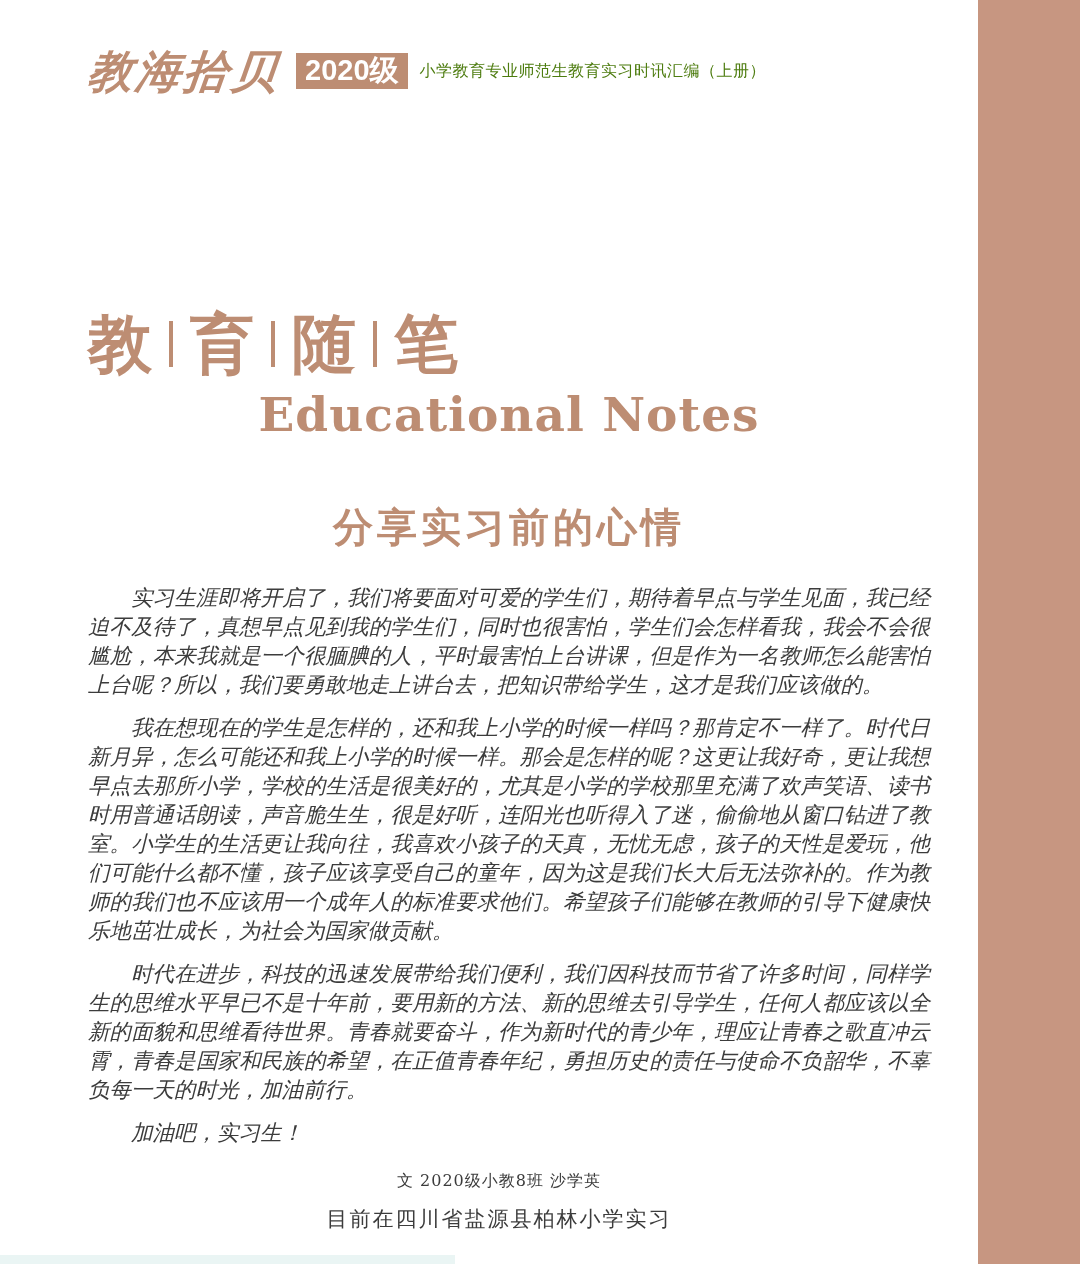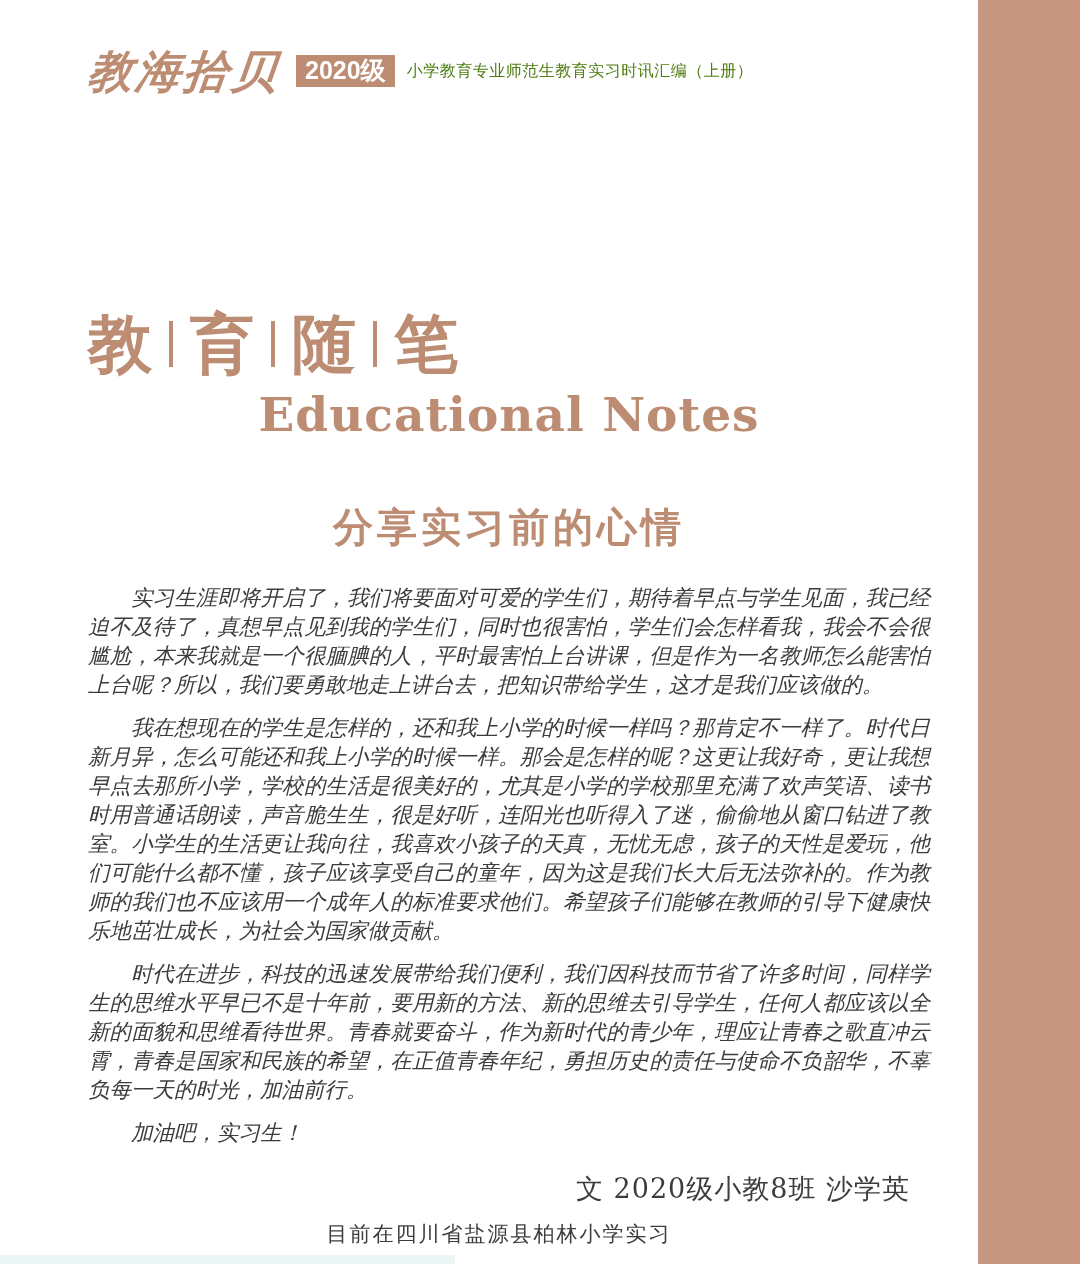--- a/index.html
+++ b/index.html
@@ -31,21 +31,21 @@
   .logo {
     font-size: 45px; line-height: 1;
     color: #bd8d73; font-weight: bold; font-style: italic;
     transform: skewX(-6deg);
     letter-spacing: 3px;
     white-space: nowrap;
   }
   .badge {
     background: #bd8d73; color: #ffffff;
     font-family: "Liberation Sans", sans-serif;
-    font-weight: bold; font-size: 25px; line-height: 1;
+    font-weight: bold; font-size: 29px; line-height: 1;
     padding: 3px 9px 4px 9px;
     margin-left: 16px;
     white-space: nowrap;
   }
   .header-title {
     font-family: "Liberation Sans", sans-serif;
     font-weight: normal; font-size: 16px;
     color: #4d7c0f; margin-left: 12px;
     letter-spacing: 0.5px;
     white-space: nowrap;
@@ -75,22 +75,22 @@
   .article-body { margin-top: 28px; font-style: italic; }
   .article-body p {
     font-size: 21.5px; color: #3c3c3c;
     line-height: 29px;
     text-align: justify;
     text-indent: 2em;
     margin: 0 0 14px 0;
   }
   .byline {
     margin-top: 24px; padding-right: 20px;
-    text-align: right;
-    font-size: 27px; color: #3c3c3c;
+    text-align: center;
+    font-size: 16px; color: #3c3c3c;
     letter-spacing: 1px;
   }
   .byline-note {
     margin-top: 13px; padding-right: 20px;
     text-align: center;
     font-size: 21px; color: #3c3c3c;
     letter-spacing: 2px;
   }
 </style>
 </head>

